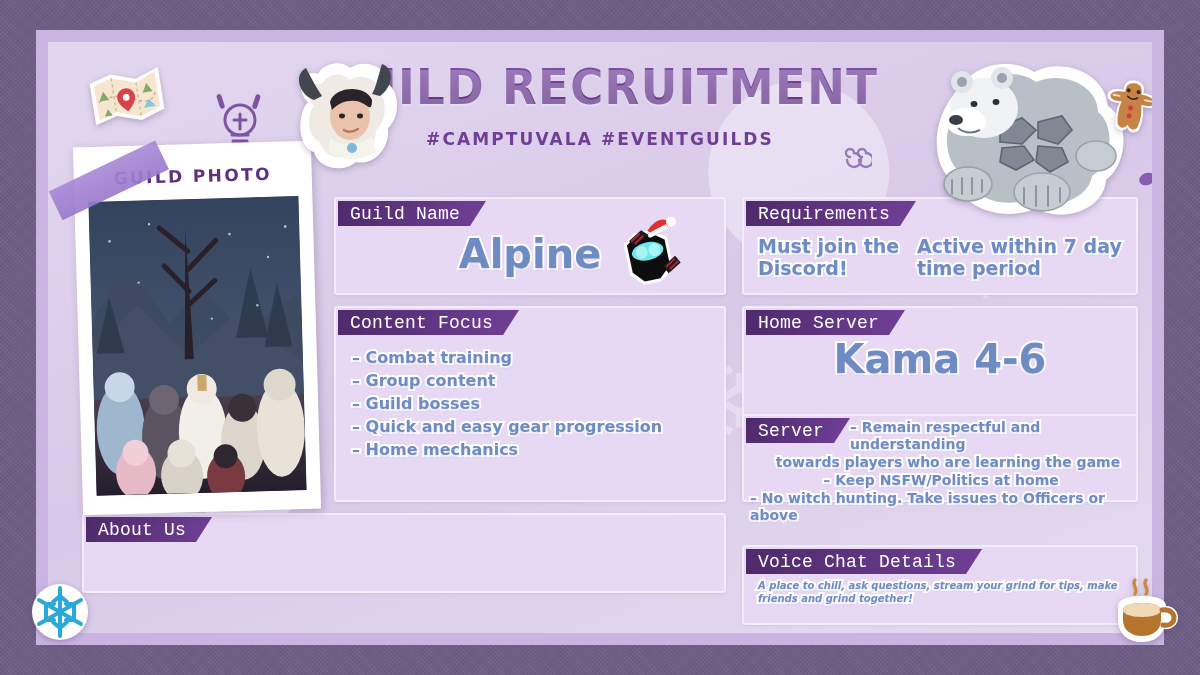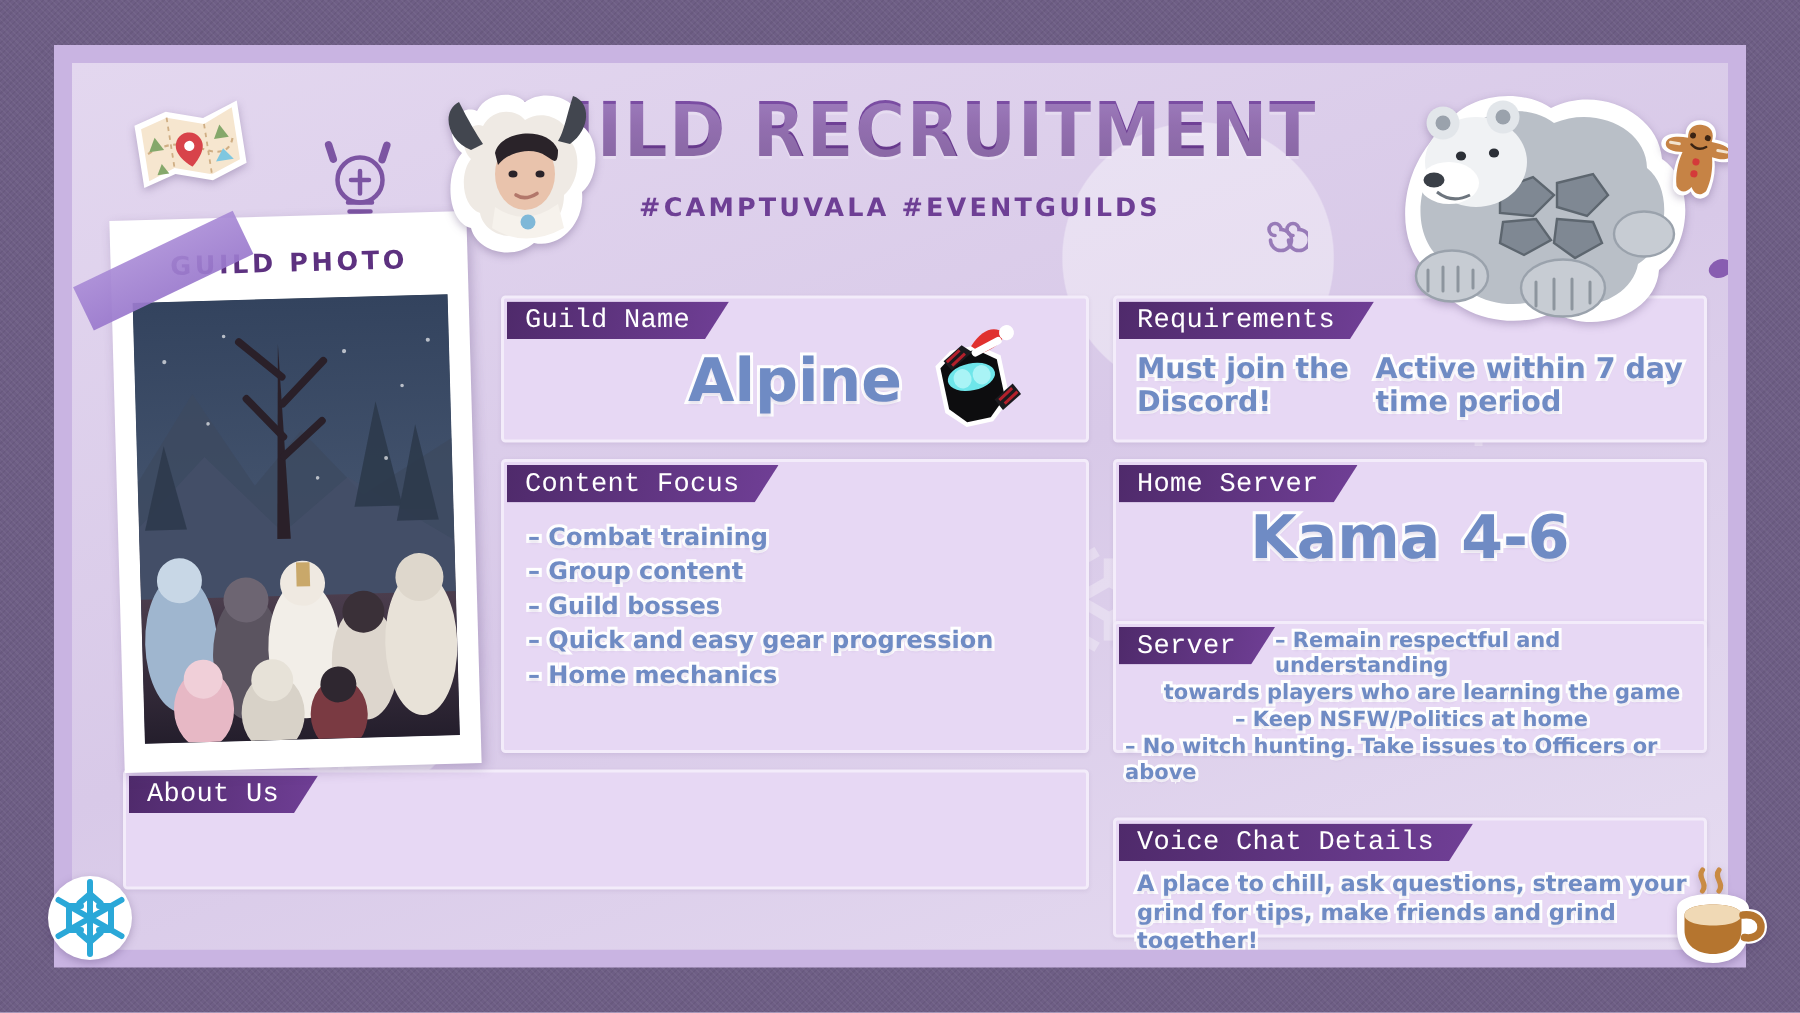--- a/index.html
+++ b/index.html
@@ -181,22 +181,23 @@
     position: absolute;
     left: 14px; right: 10px; top: 33px;
     font-size: 17.5px;
     line-height: 1.28;
   }
 
   #card-voice { left: 694px; top: 471px; width: 396px; height: 80px; margin-top: 32px; }
   #voice-text {
     position: absolute;
     left: 14px; right: 10px; top: 33px;
-    font-size: 15px;
+    font-size: 10px;
     line-height: 1.28;
+    font-style: italic;
   }
 
   
   #guild-photo-card {
     position: absolute;
     left: 30px;
     top: 102px;
     width: 238px;
     height: 368px;
     background: #ffffff;

